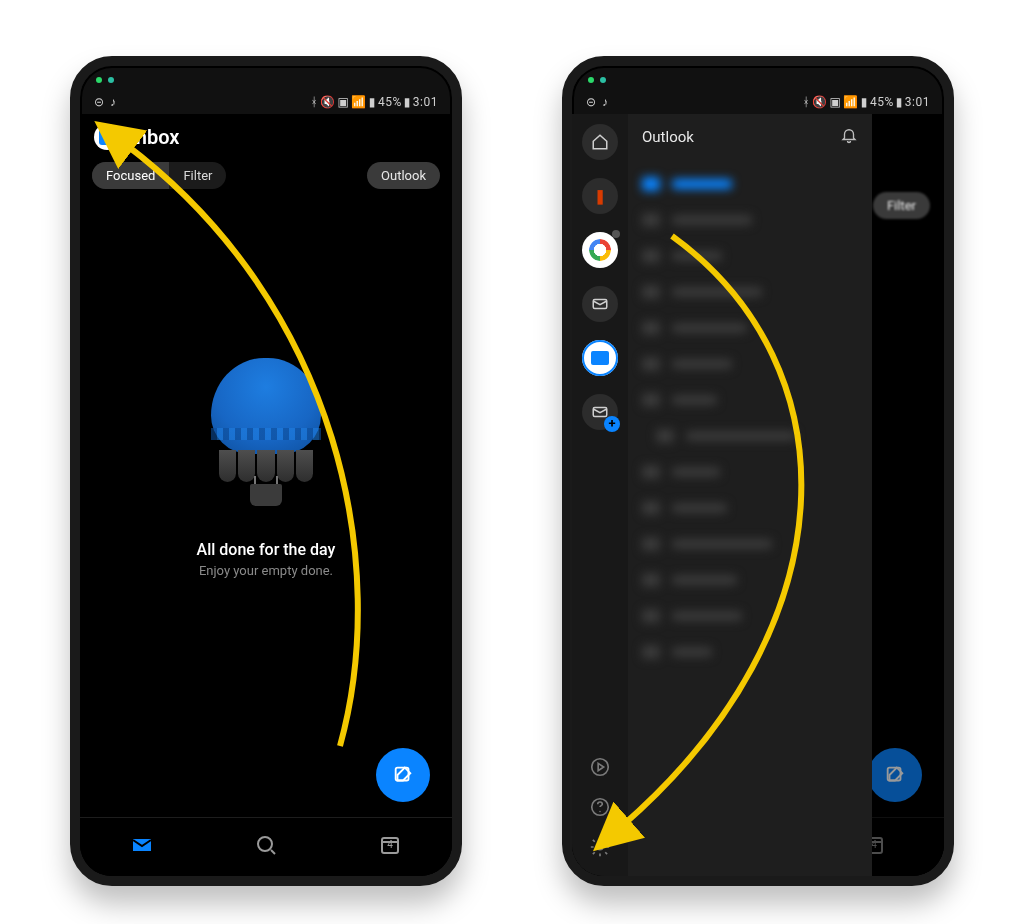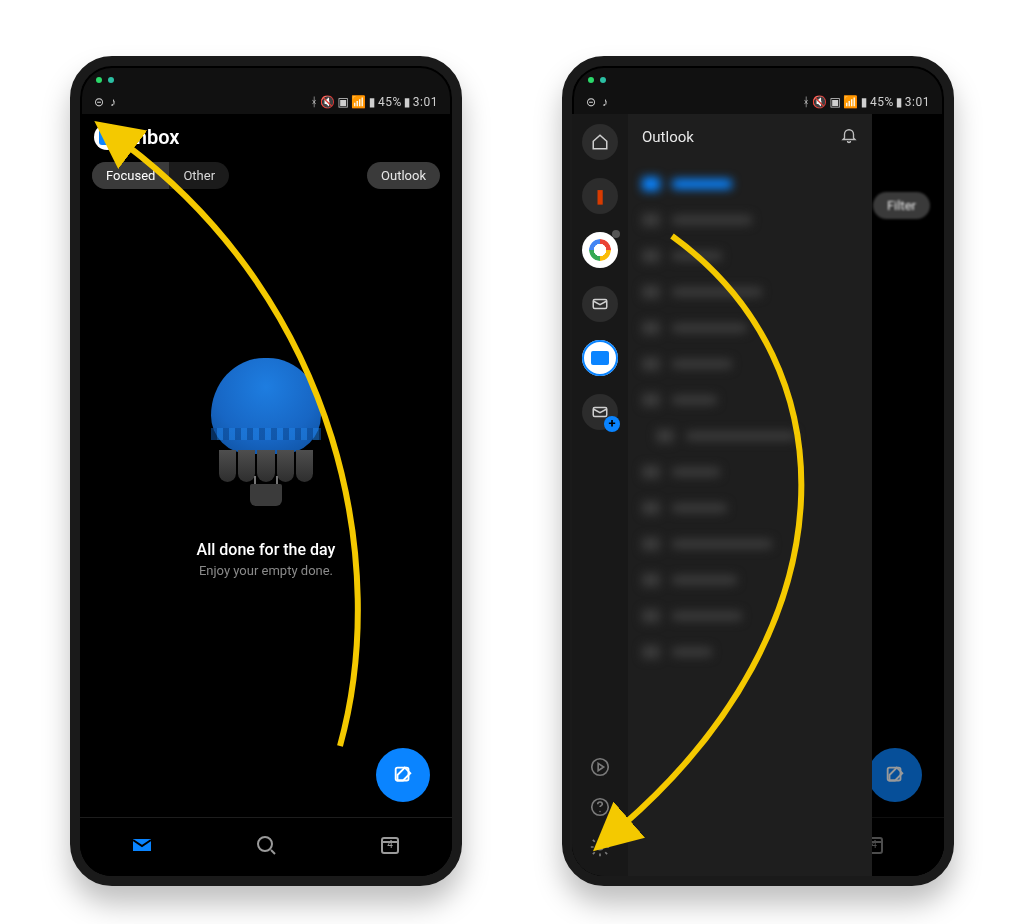--- a/index.html
+++ b/index.html
@@ -239,21 +239,21 @@
     <div class="screen">
       <div class="p1-header">
         <div class="avatar-circle">
           <div class="ol"></div>
         </div>
         <div class="p1-title">Inbox</div>
       </div>
       <div class="p1-tabs">
         <div class="tab-pill">
           <div class="tab active">Focused</div>
-          <div class="tab">Other</div>
+          <div class="tab">Filter</div>
         </div>
         <div class="filter-pill">Outlook</div>
       </div>
 
       <div class="empty-area">
         <div class="balloon">
           <div class="top"></div>
             <div class="wave"></div>
           <div class="skirt">
               <div></div>

